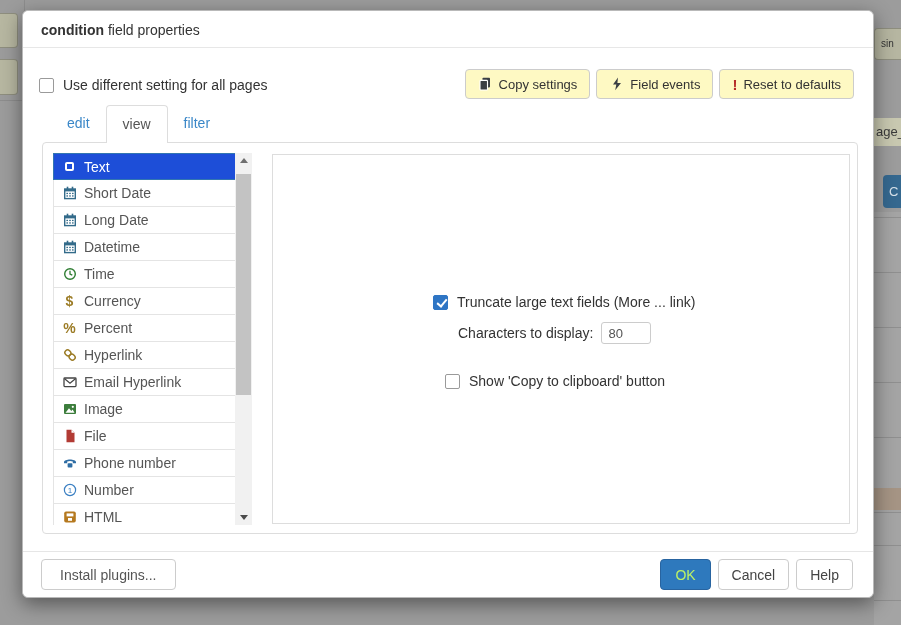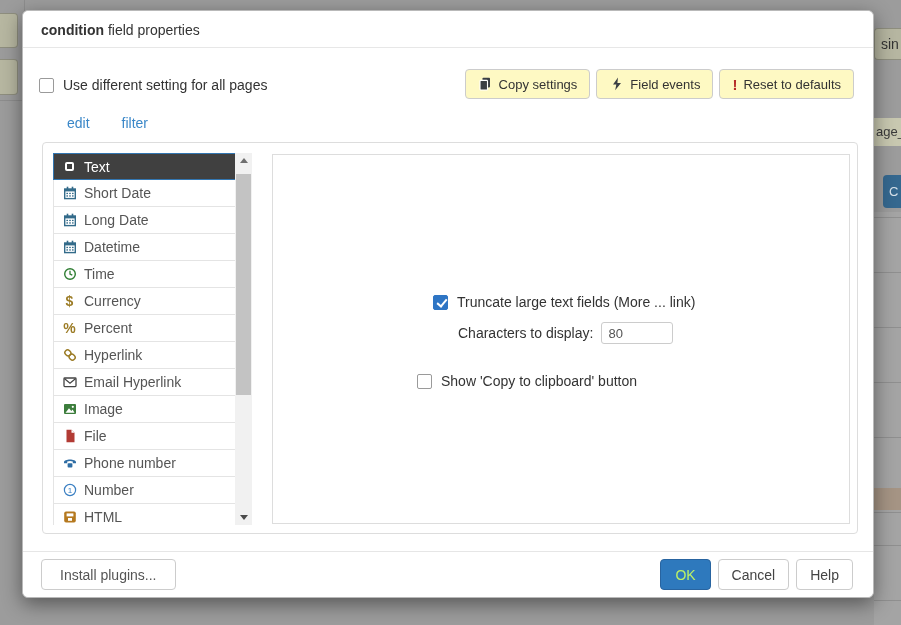--- a/index.html
+++ b/index.html
@@ -11,21 +11,21 @@
     font-family: "Liberation Sans", sans-serif;
     color: #333;
   }
   
   .bg-frag { position: absolute; }
   .bg-left-panel { left:0; top:0; width:25px; height:101px; border-right:1px solid #8d8d8d; border-bottom:1px solid #8d8d8d; }
   .bg-stub { left:0; width:18px; background:#b7b7a1; border:1px solid #8e8e7e; border-left:none; border-radius:0 4px 4px 0; }
   .bg-stub1 { top:13px; height:35px; }
   .bg-stub2 { top:59px; height:36px; }
   .bg-right { right:0; top:0; width:27px; height:625px; }
-  .bg-sin { position:absolute; right:0; top:28px; width:27px; height:32px; line-height:30px; background:#b6b6a1; border:1px solid #8e8e7e; border-right:none; border-radius:4px 0 0 4px; font-size:14px; color:#333; padding-left:6px; overflow:hidden; }
+  .bg-sin { position:absolute; right:0; top:28px; width:27px; height:32px; line-height:30px; background:#b6b6a1; border:1px solid #8e8e7e; border-right:none; border-radius:4px 0 0 4px; font-size:10px; color:#333; padding-left:6px; overflow:hidden; }
   .bg-age { position:absolute; right:0; top:118px; width:27px; height:28px; line-height:28px; background:#c8c8b0; font-size:13px; color:#3a3a3a; padding-left:2px; overflow:hidden; }
   .bg-bluebtn { position:absolute; right:0; top:175px; width:18px; height:33px; line-height:33px; background:#35688f; border-radius:4px 0 0 4px; color:#d8e2ea; font-size:13px; padding-left:6px; overflow:hidden; }
   .bg-rows { position:absolute; right:0; top:212px; width:27px; height:413px; background:#a4a4a4; }
   .bg-line { position:absolute; right:0; width:27px; height:1px; background:#8f8f8f; }
   .bg-brownrow { position:absolute; right:0; top:488px; width:27px; height:22px; background:#a59484; }
 
   
   .modal {
     position:absolute; left:22px; top:10px; width:852px; height:588px;
     background:#fff; border:1px solid #b9b9b9; border-radius:6px;
@@ -63,42 +63,42 @@
   }
 
   
   .ft-list { position:absolute; left:10px; top:10px; width:182px; height:372px; overflow:hidden; }
   .ft-row {
     height:27px; display:flex; align-items:center; gap:7px; padding-left:8px;
     border-left:1px solid #e4e4e4; border-bottom:1px solid #e4e4e4;
     font-size:14px; color:#555; cursor:pointer; background:#fff;
   }
   .ft-row:first-child { border-top:1px solid #e4e4e4; }
-  .ft-row.sel { background:#404040; color:#fff; border-color:#3276b1;text-align:right; }
+  .ft-row.sel { background:#1d4ed8; color:#fff; border-color:#3276b1;text-align:right; }
   .ic { width:15px; height:15px; flex:0 0 15px; display:flex; align-items:center; justify-content:center; }
   .glyph { font-weight:bold; font-size:14px; color:#9c7c26; line-height:15px; }
   .sq { width:9px; height:9px; border:2px solid #fff; border-radius:2px; }
 
   
   .sb { position:absolute; left:192px; top:10px; width:17px; height:372px; background:#f1f1f1; }
   .sb-arrow { position:absolute; left:0; width:17px; height:15px; display:flex; align-items:center; justify-content:center; cursor:pointer; }
   .sb-up { top:0; }
   .sb-down { bottom:0; }
   .tri-up { width:0; height:0; border-left:4px solid transparent; border-right:4px solid transparent; border-bottom:5px solid #6f6f6f; }
   .tri-down { width:0; height:0; border-left:4px solid transparent; border-right:4px solid transparent; border-top:5px solid #4a4a4a; }
   .sb-thumb { position:absolute; left:1px; top:21px; width:15px; height:221px; background:#c3c3c3; cursor:pointer; }
 
   
   .view-panel { position:absolute; left:229px; top:11px; width:578px; height:370px; border:1px solid #ddd; background:#fff; }
   .opt-row { position:absolute; display:flex; align-items:center; gap:9px; font-size:14px; color:#333; }
   .row-truncate { left:160px; top:139px; }
   .row-chars { left:185px; top:167px; gap:8px; }
-  .row-clipboard { left:144px; top:218px; }
+  .row-clipboard { left:172px; top:218px; }
   .chars-input {
-    width:72px; height:22px; border:1px solid #ccc; border-radius:3px;
+    width:50px; height:22px; border:1px solid #ccc; border-radius:3px;
     font-size:13px; color:#555; padding:0 6px; font-family:"Liberation Sans", sans-serif;
   }
 
   
   .cb { width:15px; height:15px; flex:0 0 15px; border:1px solid #9a9a9a; border-radius:2px; background:#fff; cursor:pointer; }
   .cb.checked { background:#2e75c4; border-color:#2e75c4; }
   .cb.checked::after { content:''; display:block; width:4px; height:8px; border:solid #fff; border-width:0 2px 2px 0; transform:rotate(40deg); margin:1px 0 0 5px; }
 
   
   .modal-footer { position:absolute; left:0; bottom:0; width:100%; height:46px; border-top:1px solid #e6e6e6; background:#fff; border-radius:0 0 6px 6px; }
@@ -164,20 +164,21 @@
       <span>Field events</span>
     </button>
     <button class="tb-btn">
       <span class="excl">!</span>
       <span>Reset to defaults</span>
     </button>
   </div>
 
   <div class="tabs">
     <div class="tab">edit</div>
+    <div class="tab active">view</div>
     <div class="tab">filter</div>
   </div>
 
   <div class="tab-panel">
 
     <div class="ft-list">
 
       <div class="ft-row sel">
         <span class="ic">
             <span class="sq"></span>

